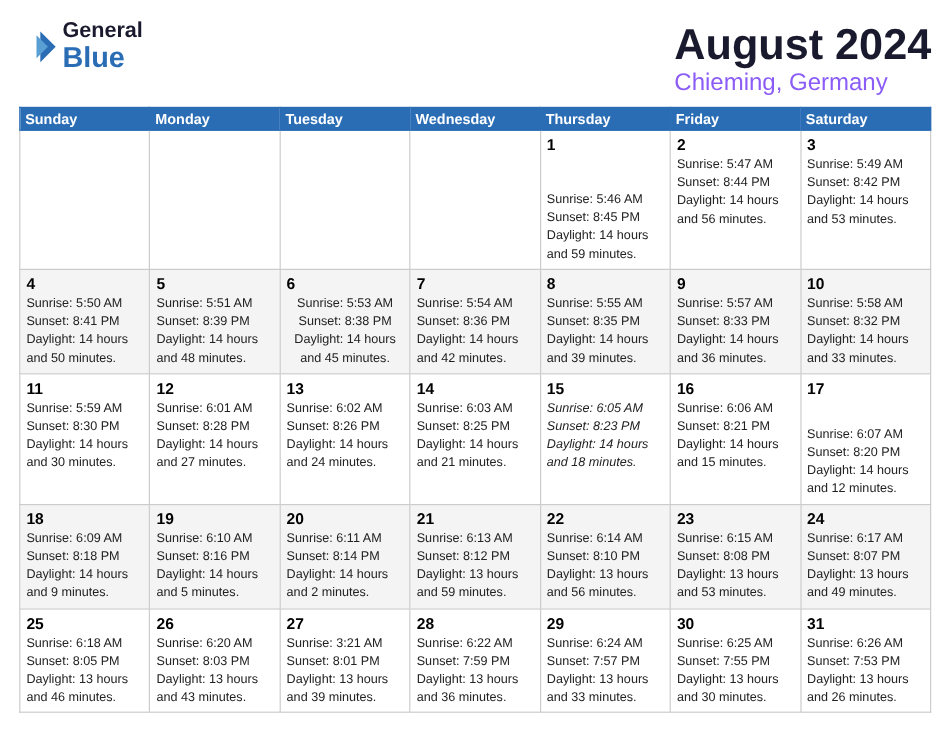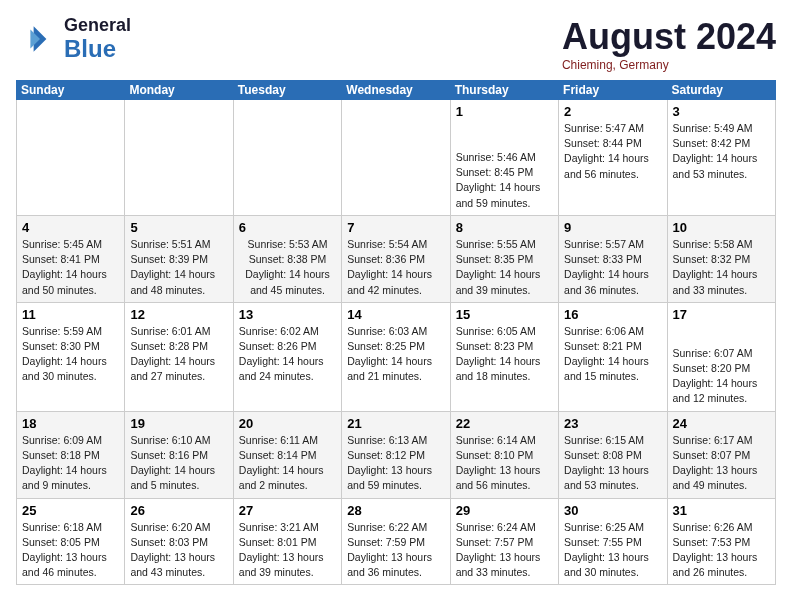--- a/index.html
+++ b/index.html
@@ -12,21 +12,21 @@
     }
     .header {
       display: flex;
       justify-content: space-between;
       align-items: flex-start;
       margin-bottom: 8px;
     }
     .logo {
       display: flex;
       align-items: center;
-      gap: 16px;
+      gap: 4px;
     }
     .logo-text {
       display: flex;
       flex-direction: column;
       line-height: 1.1;
     }
     .logo-general {
       font-size: 18px;
       font-weight: bold;
       color: #1a1a2e;
@@ -42,22 +42,22 @@
     }
     .title-block {
       text-align: left;
     }
     .title-month {
       font-size: 36px;
       font-weight: bold;
       color: #1a1a2e;
     }
     .title-location {
-      font-size: 12px;
-      color: #7f1d1d;
+      font-size: 20px;
+      color: #8b5cf6;
     }
     .calendar {
       width: 100%;
       border-collapse: collapse;
       font-size: 11px;
     }
     .calendar th {
       background: #2a6db5;
       color: #fff;
       padding: 2px 4px;
@@ -148,21 +148,21 @@
           <span class="day-number">3</span>
           <div class="day-info" style="white-space: pre-line;">Sunrise: 5:49 AM
 Sunset: 8:42 PM
 Daylight: 14 hours
 and 53 minutes.</div>
         </td>
       </tr>
       <tr>
         <td>
           <span class="day-number">4</span>
-          <div class="day-info" style="white-space: pre-line;">Sunrise: 5:45 AM
+          <div class="day-info" style="white-space: pre-line;">Sunrise: 5:50 AM
 Sunset: 8:41 PM
 Daylight: 14 hours
 and 50 minutes.</div>
         </td>
         <td>
           <span class="day-number">5</span>
           <div class="day-info" style="white-space: pre-line;">Sunrise: 5:51 AM
 Sunset: 8:39 PM
 Daylight: 14 hours
 and 48 minutes.</div>
@@ -227,21 +227,21 @@
         </td>
         <td>
           <span class="day-number">14</span>
           <div class="day-info" style="white-space: pre-line;">Sunrise: 6:03 AM
 Sunset: 8:25 PM
 Daylight: 14 hours
 and 21 minutes.</div>
         </td>
         <td>
           <span class="day-number">15</span>
-          <div class="day-info" style="white-space: pre-line;">Sunrise: 6:05 AM
+          <div class="day-info" style="white-space: pre-line; font-style: italic;">Sunrise: 6:05 AM
 Sunset: 8:23 PM
 Daylight: 14 hours
 and 18 minutes.</div>
         </td>
         <td>
           <span class="day-number">16</span>
           <div class="day-info" style="white-space: pre-line;">Sunrise: 6:06 AM
 Sunset: 8:21 PM
 Daylight: 14 hours
 and 15 minutes.</div>

